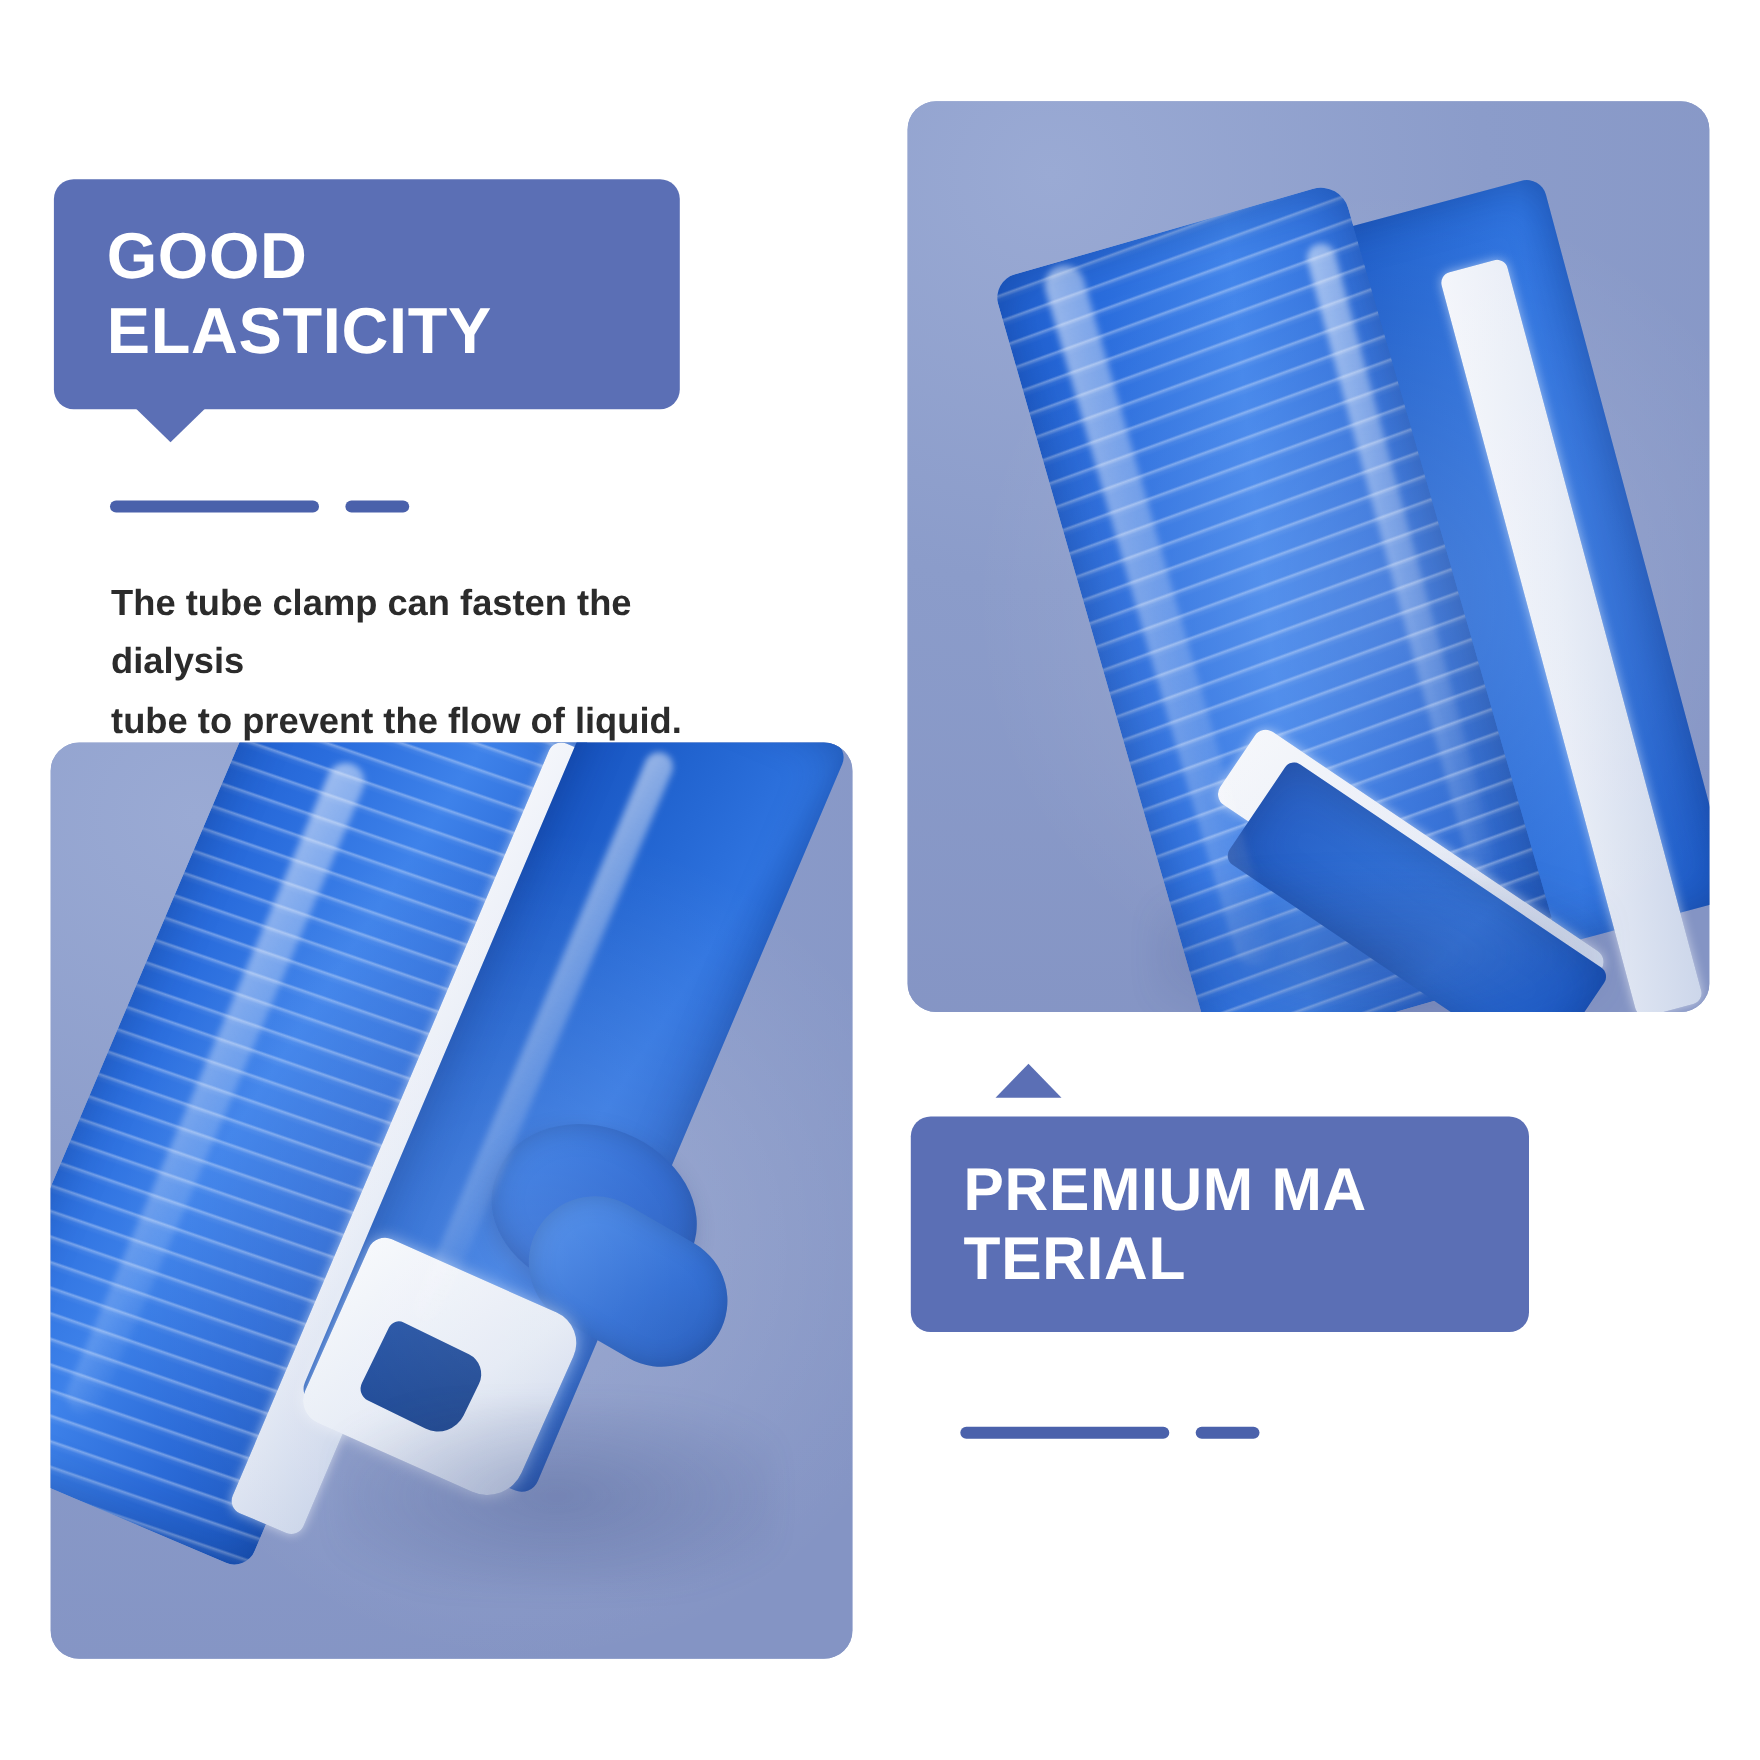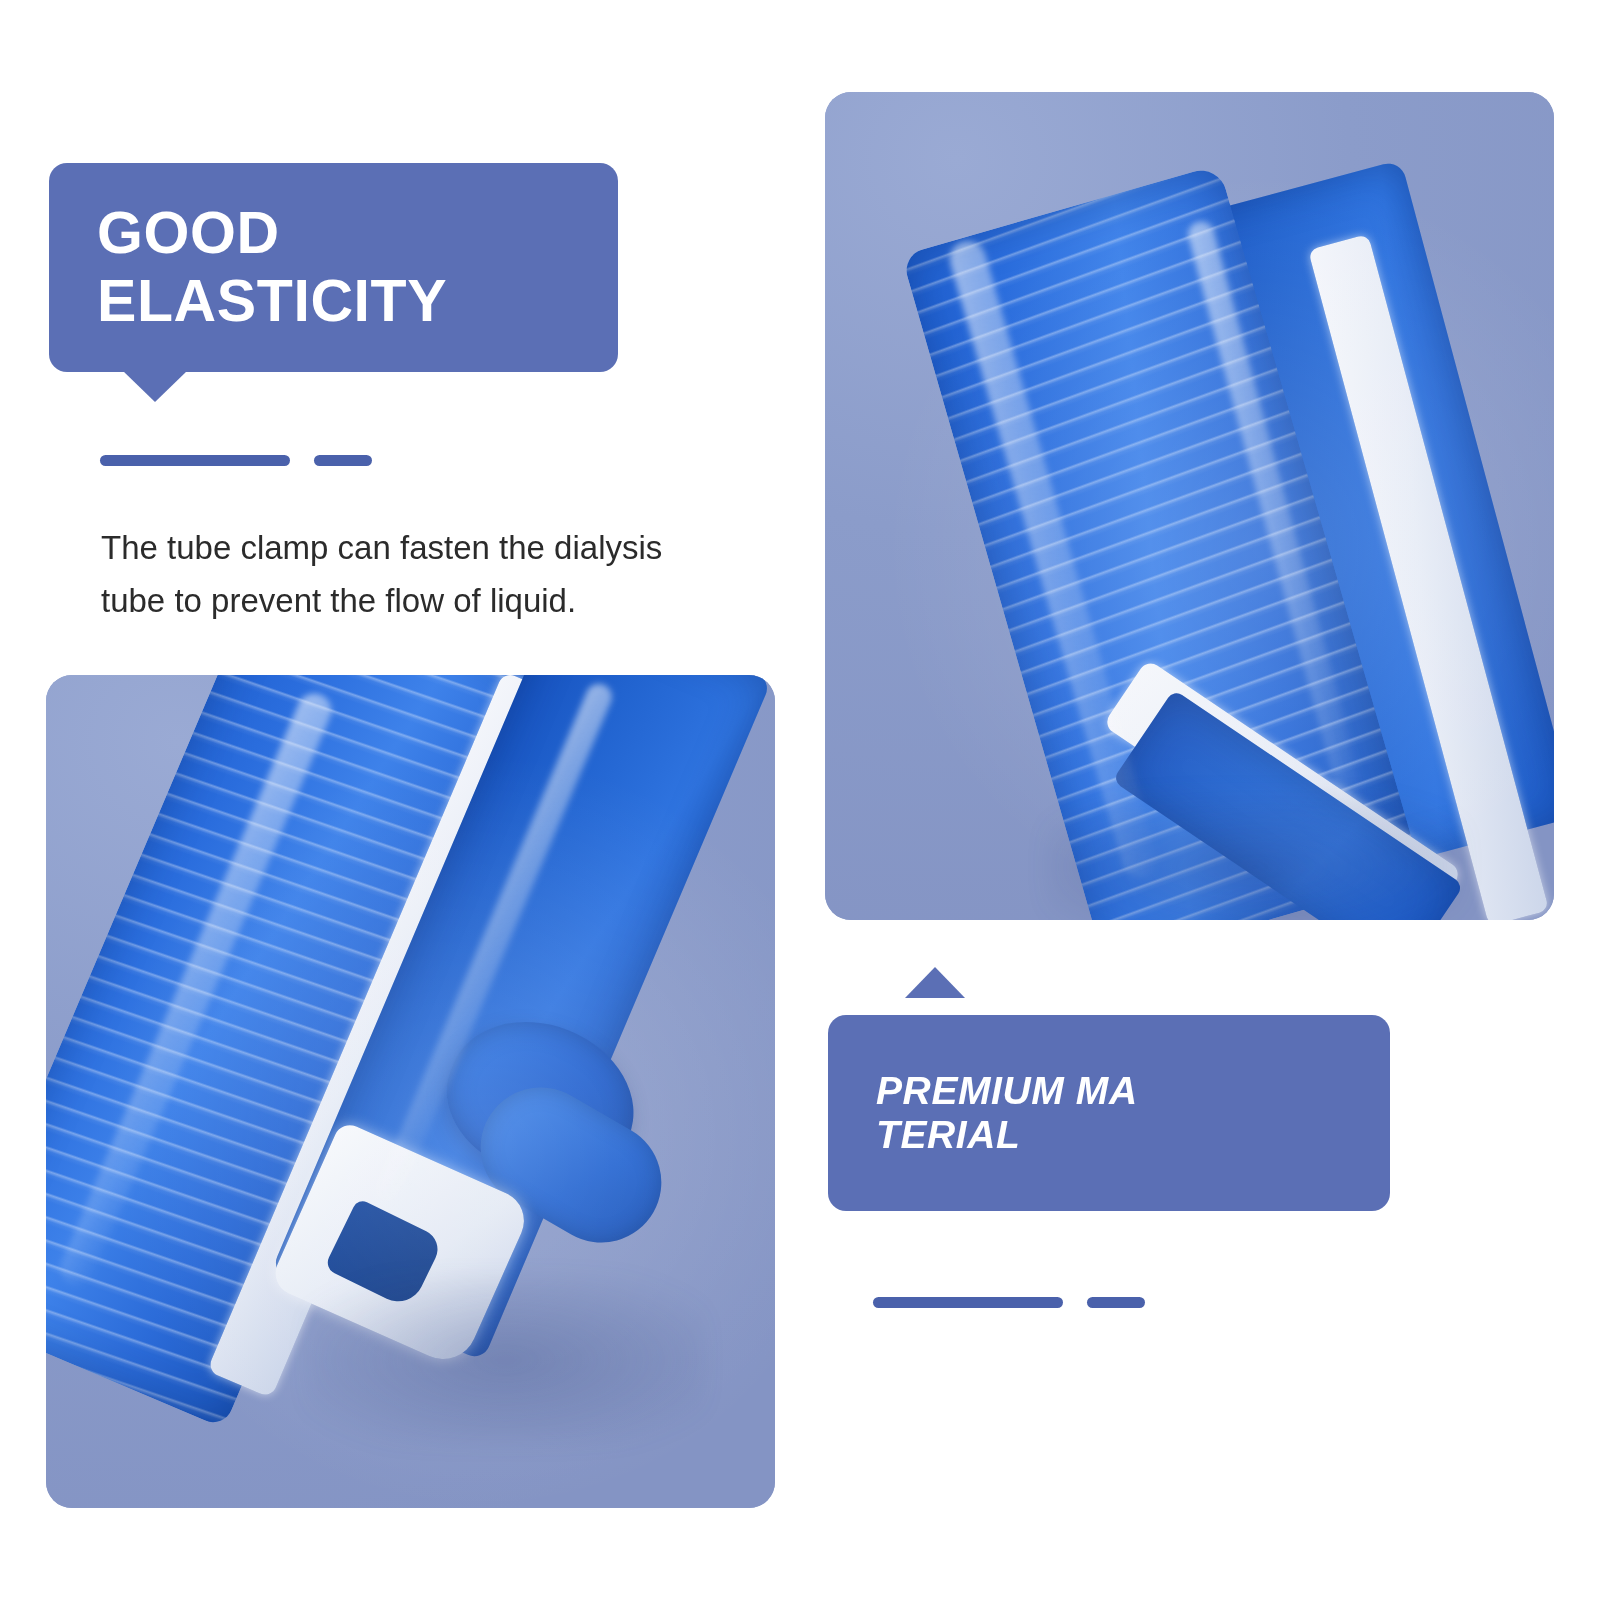--- a/index.html
+++ b/index.html
@@ -136,21 +136,21 @@
   #badge-elasticity .badge-title { font-size: 59px; }
   #tail-elasticity { left: 123px; top: 371px; }
 
   #badge-material {
     left: 828px;
     top: 1015px;
     width: 562px;
     height: 196px;
     padding-left: 48px;
   }
-  #badge-material .badge-title { font-size: 39px; font-style: italic; }
+  #badge-material .badge-title { font-size: 55px; }
   #tail-material { left: 905px; top: 967px; }
 
   
   .divider { position: absolute; display: flex; align-items: center; }
   .bar-long, .bar-short {
     background: #4a61ab;
     border-radius: 7px;
     height: 11px;
   }
   .bar-long  { width: 190px; }
@@ -160,21 +160,21 @@
   #divider-material   { left: 873px; top: 1297px; }
 
   
   .body-text {
     position: absolute;
     color: #2b2b2b;
     font-size: 33px;
     line-height: 1.62;
     white-space: pre-line;
   }
-  #text-elasticity { left: 101px; top: 521px; width: 600px; }
+  #text-elasticity { left: 101px; top: 521px; width: 600px; font-weight: bold; }
   #text-material   { left: 874px; top: 1337px; width: 560px; }
 </style>
 </head>
 <body>
 
 <div id="stage">
 
   <div class="photo-panel" id="panel-top-right">
     <div class="panel-bg"></div>
 

